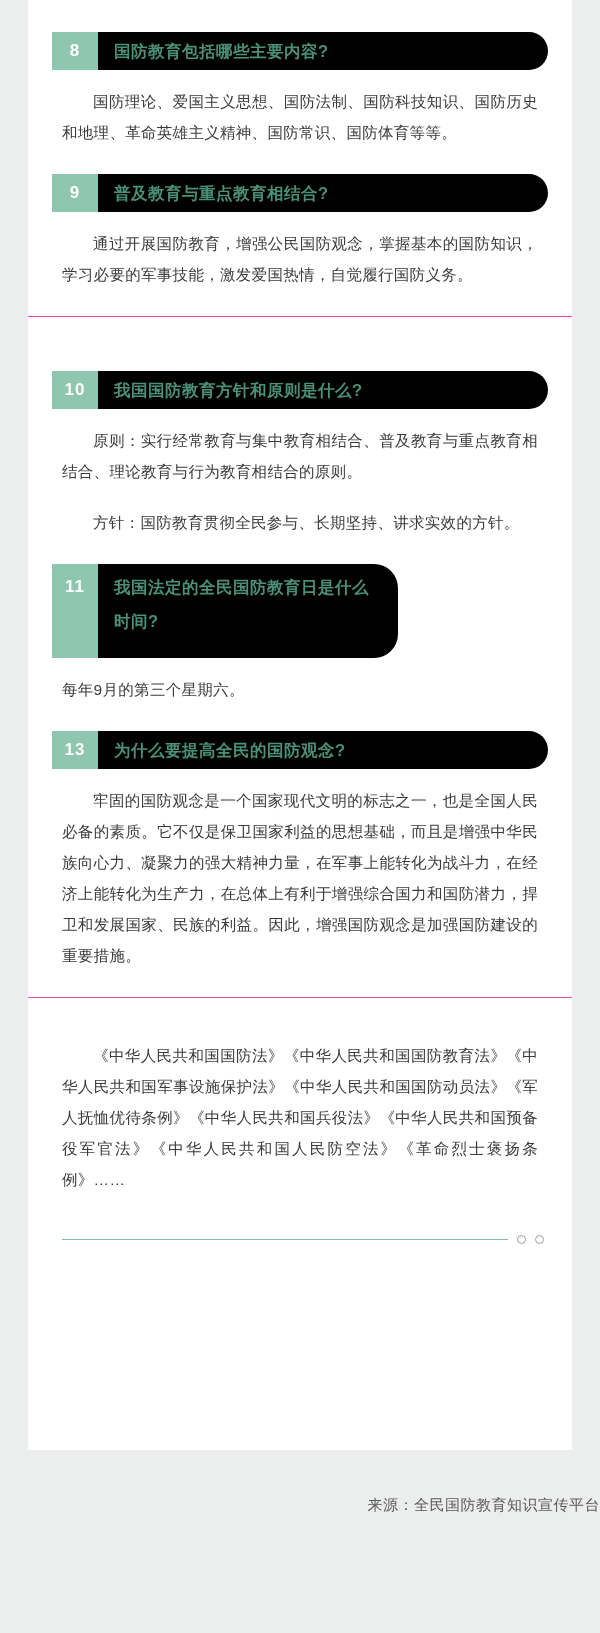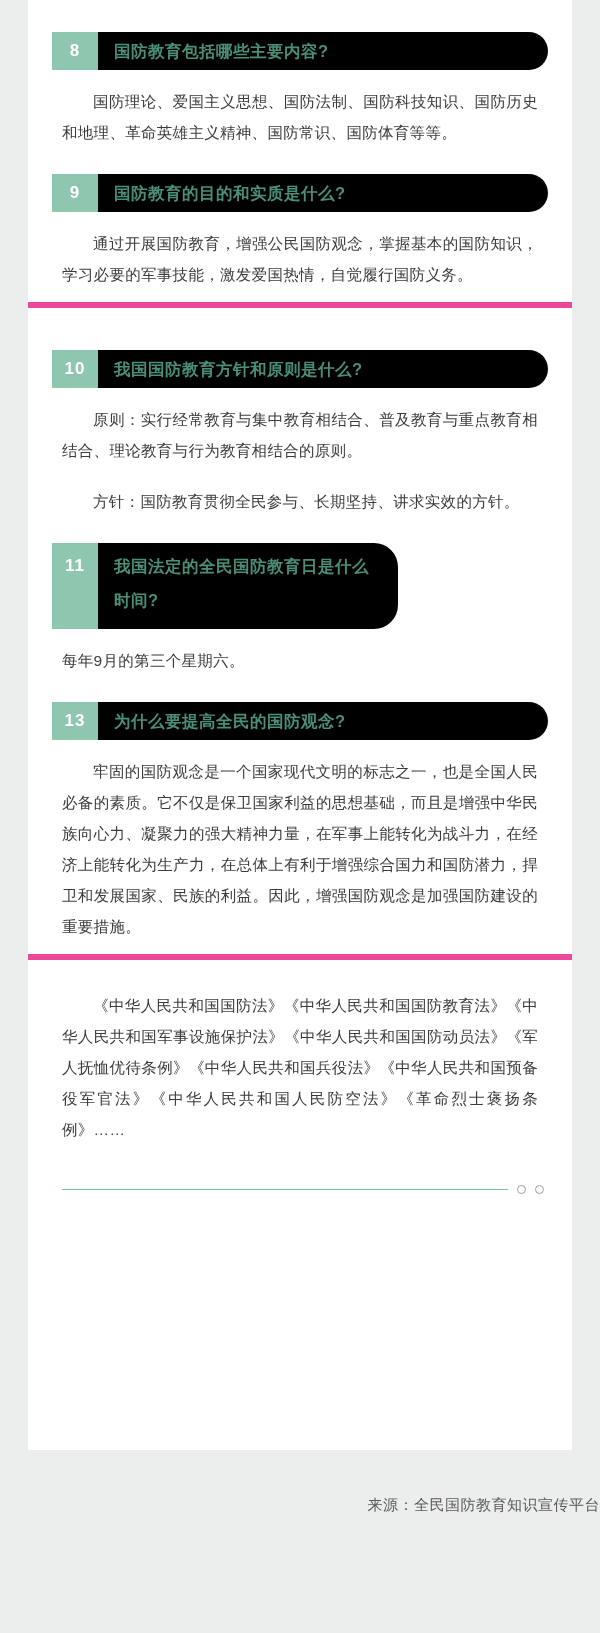--- a/index.html
+++ b/index.html
@@ -22,23 +22,23 @@
     margin: 0 28px;
     background: #ffffff;
     min-height: 1450px;
     box-sizing: border-box;
     padding: 10px 0 24px 0;
   }
   .qa-block {
     padding: 0 24px;
   }
   .qa-block.sep {
-    border-top: 6px solid #ec4899;
-    margin-top: 8px;
-    padding-top: 20px;
+    border-top: 1px solid #ec4899;
+    margin-top: 22px;
+    padding-top: 32px;
   }
   
   .q-head {
     display: flex;
     align-items: stretch;
     margin: 22px 0 6px 0;
     position: relative;
   }
   .q-num {
     flex: 0 0 auto;
@@ -64,21 +64,21 @@
     padding: 0 18px 0 16px;
     border-top-right-radius: 19px;
     border-bottom-right-radius: 19px;
     letter-spacing: 0.5px;
     white-space: nowrap;
     overflow: visible;
   }
   .q-text.two-line {
     line-height: 34px;
     padding-top: 6px;
-    padding-bottom: 12px;
+    padding-bottom: 20px;
     white-space: normal;
     border-radius: 0 24px 24px 0;
     height: auto;
     min-height: 38px;
     box-sizing: border-box;
   }
   .q-num.tall {
     height: auto;
     min-height: 38px;
     display: flex;
@@ -141,21 +141,21 @@
       <div class="q-head">
         <div class="q-num">8</div>
         <div class="q-text">国防教育包括哪些主要内容?</div>
       </div>
       <div class="a-text a-para">国防理论、爱国主义思想、国防法制、国防科技知识、国防历史和地理、革命英雄主义精神、国防常识、国防体育等等。</div>
     </div>
 
     <div class="qa-block">
       <div class="q-head">
         <div class="q-num">9</div>
-        <div class="q-text">国防教育的目的和实质是什么?</div>
+        <div class="q-text">普及教育与重点教育相结合?</div>
       </div>
       <div class="a-text a-para">通过开展国防教育，增强公民国防观念，掌握基本的国防知识，学习必要的军事技能，激发爱国热情，自觉履行国防义务。</div>
     </div>
 
     <div class="qa-block sep">
       <div class="q-head">
         <div class="q-num">10</div>
         <div class="q-text">我国国防教育方针和原则是什么?</div>
       </div>
       <div class="a-text a-para">原则：实行经常教育与集中教育相结合、普及教育与重点教育相结合、理论教育与行为教育相结合的原则。</div>

